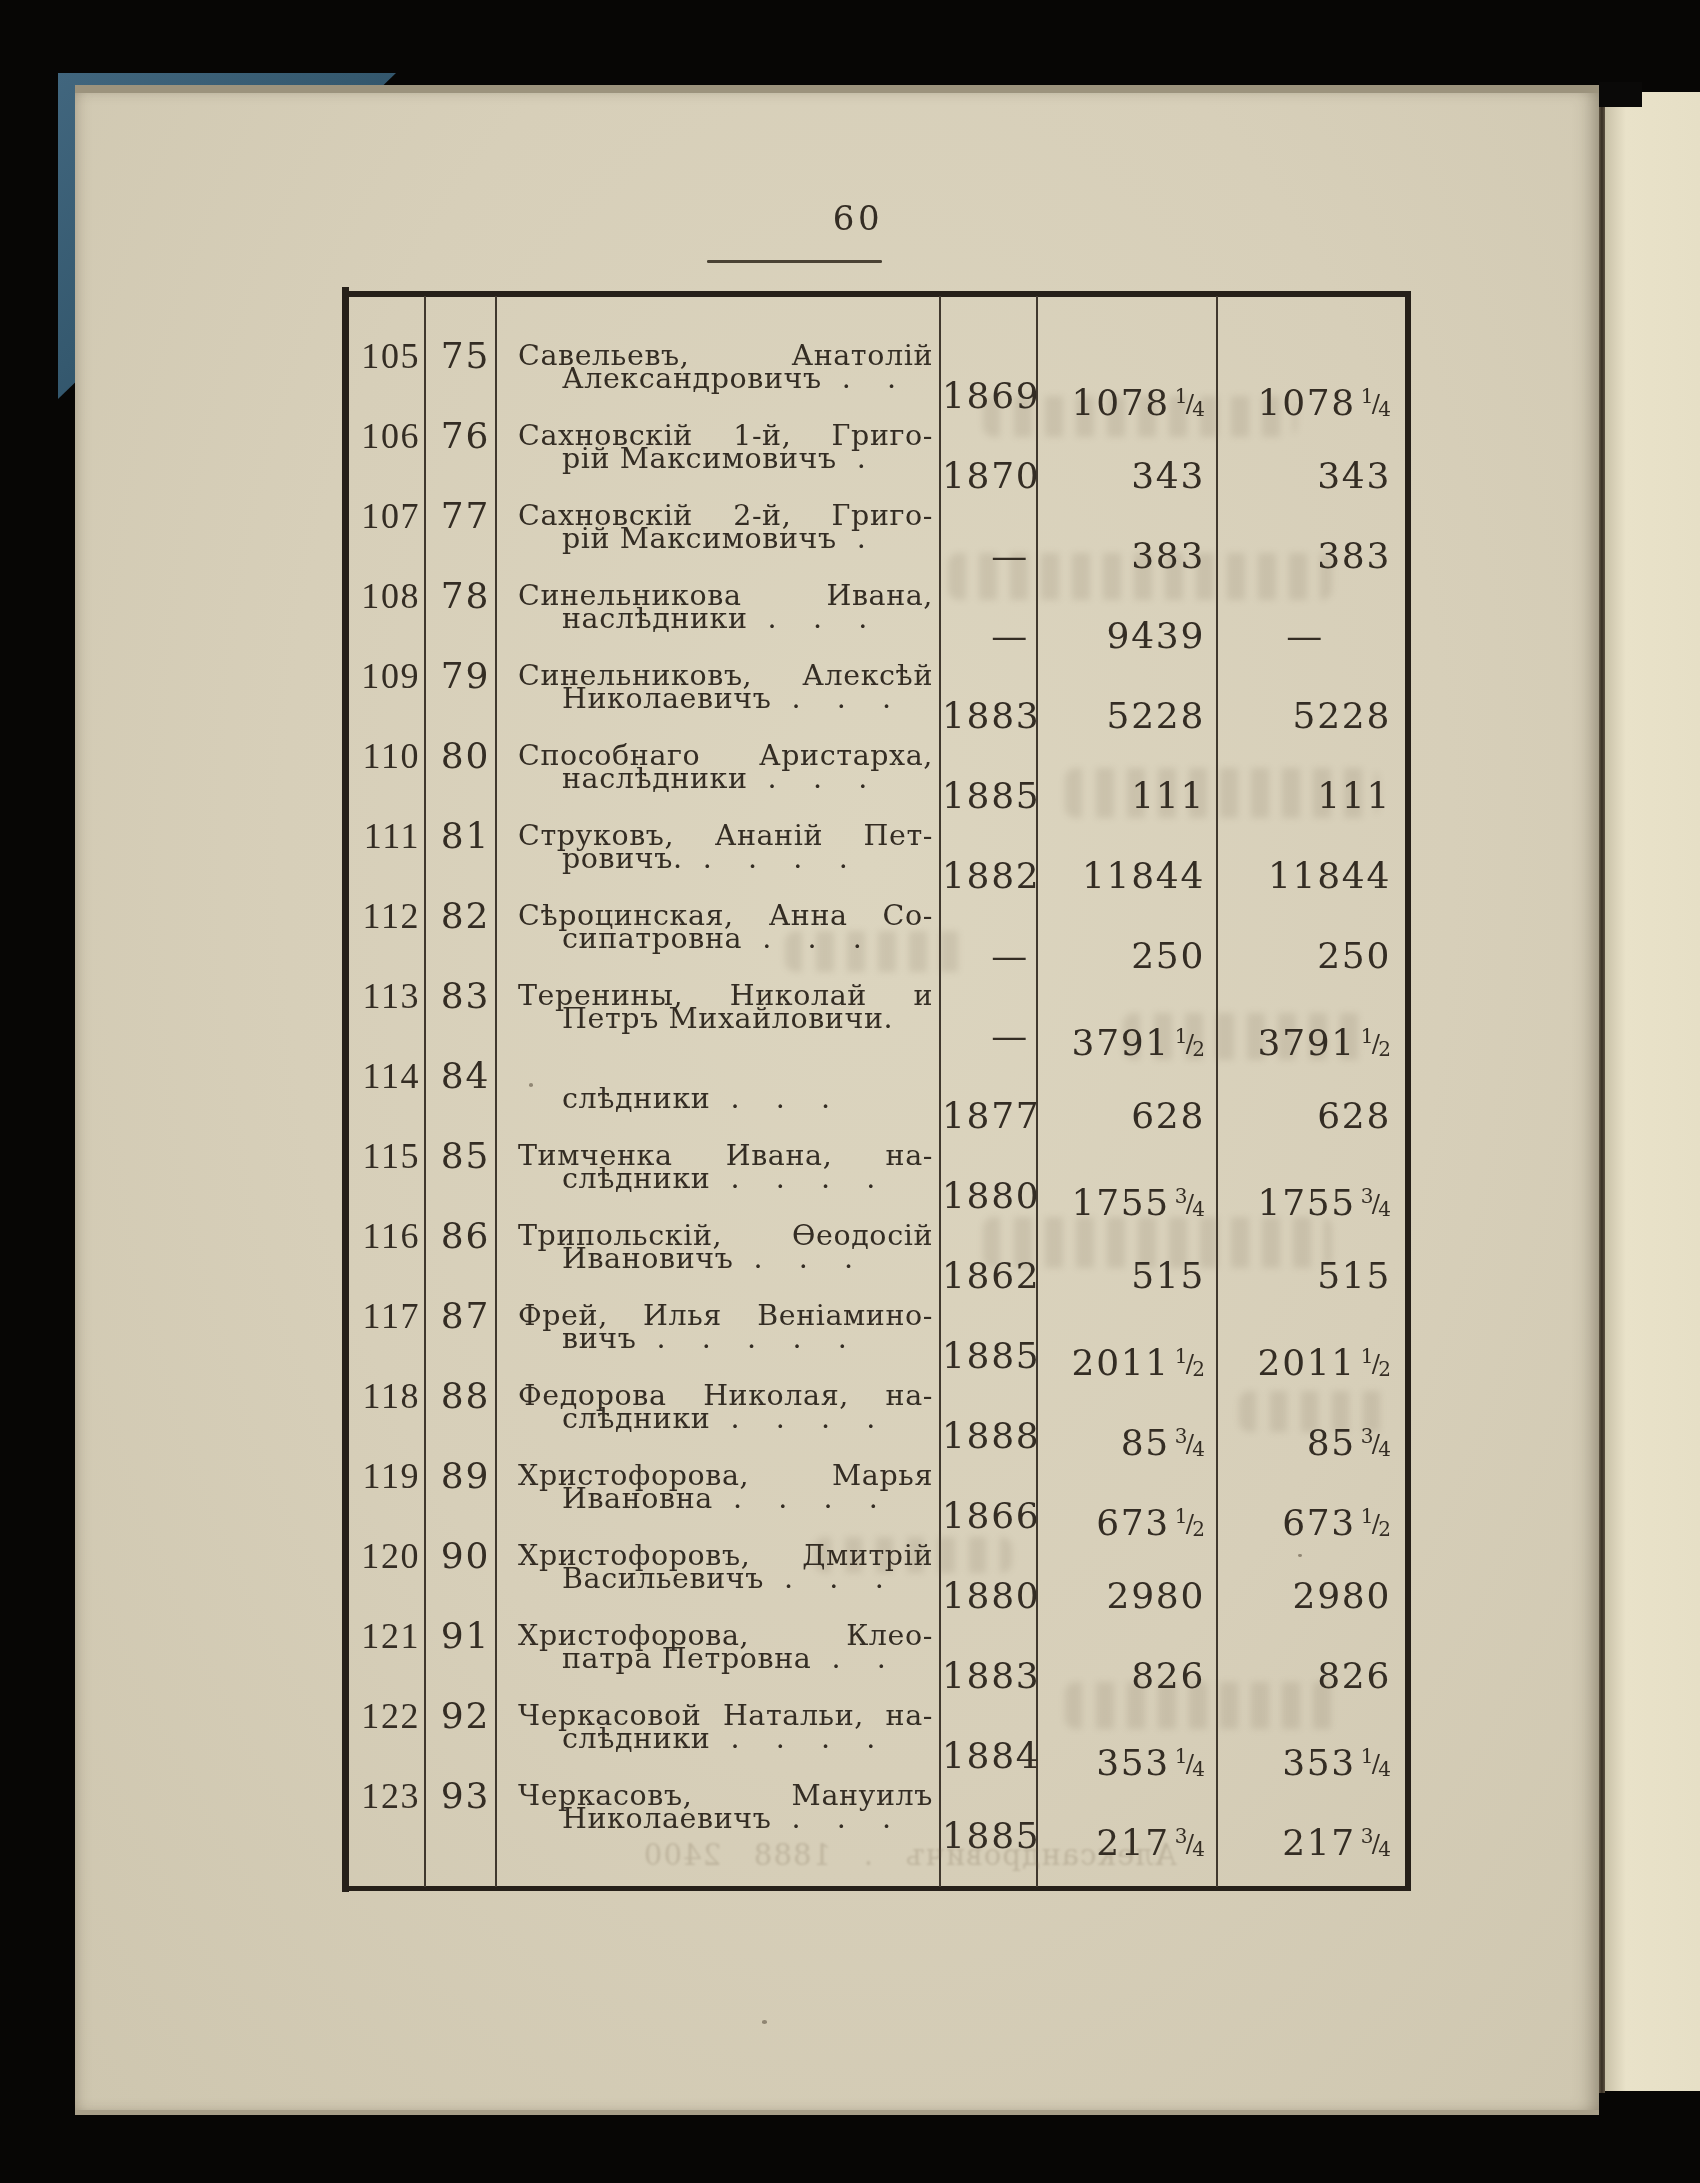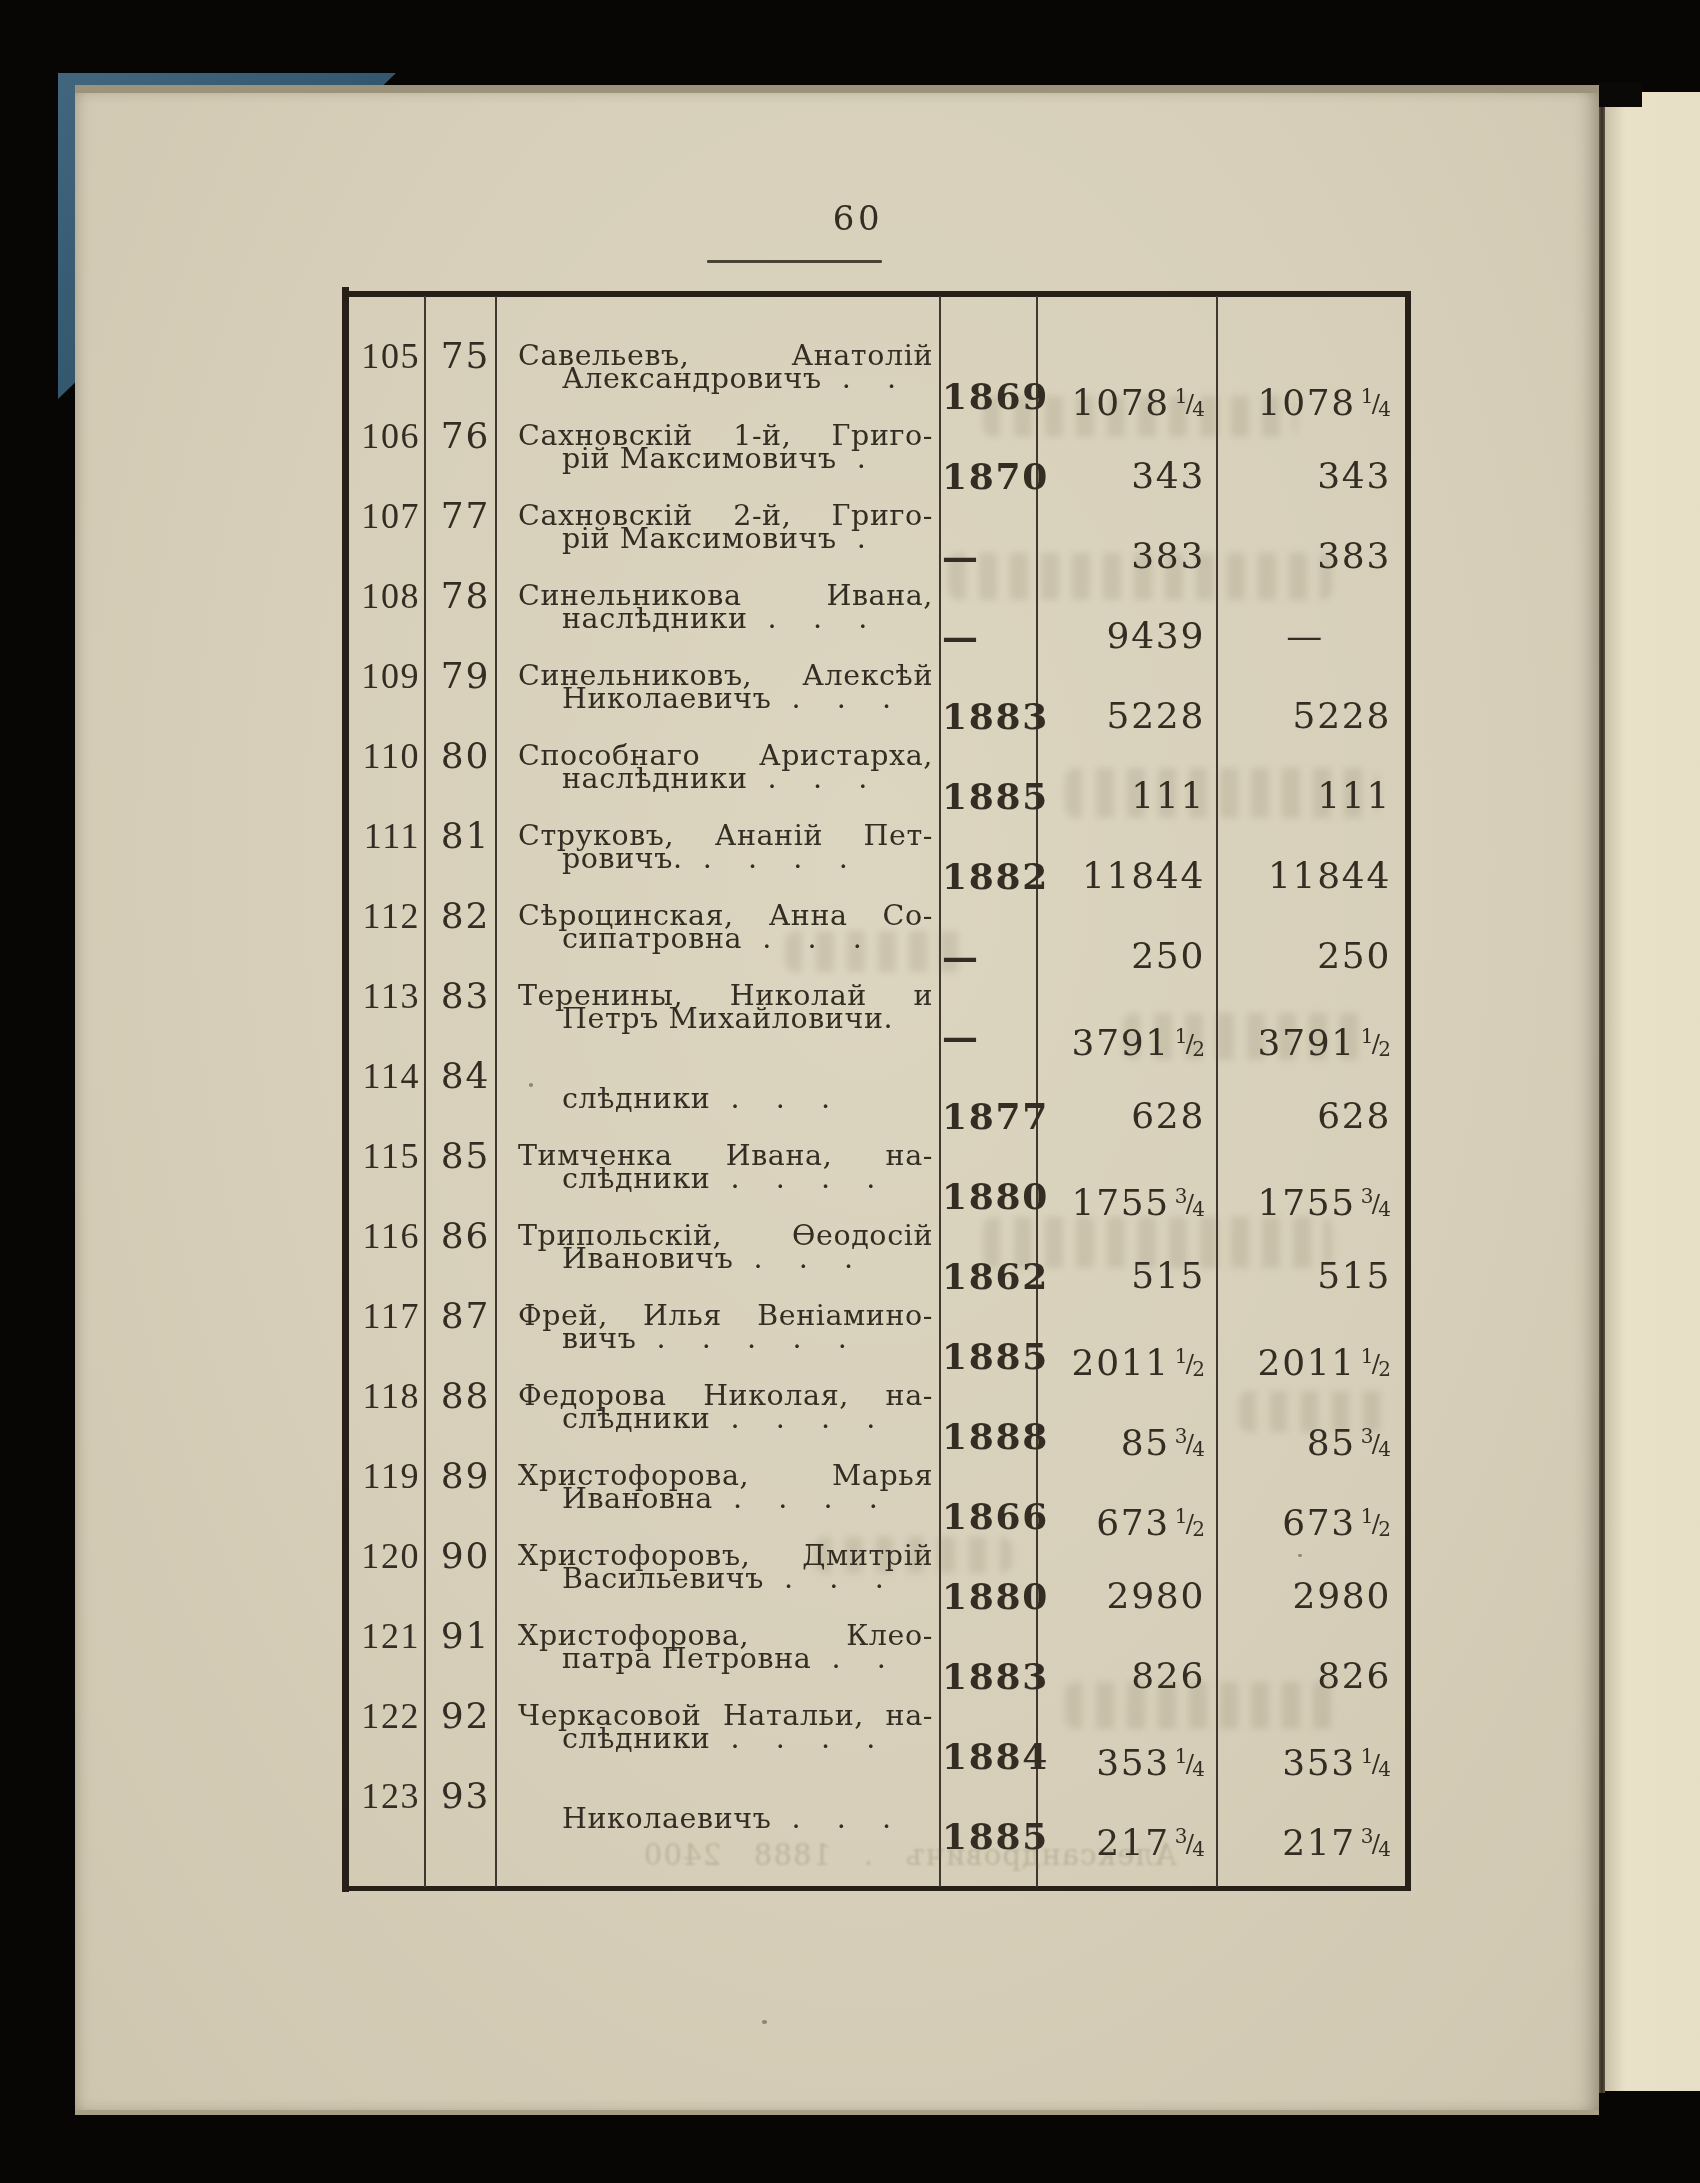--- a/index.html
+++ b/index.html
@@ -45,21 +45,21 @@
   
   .rows{position:absolute;left:270px;top:243px;width:1060px;color:var(--ink,#342d24);}
   .entry{position:relative;height:80px;}
   .cell{position:absolute;line-height:40px;white-space:nowrap;}
   .num{font-size:36px;letter-spacing:1.7px;}
   .nm {font-size:28.5px;letter-spacing:0.6px;}
   .c-n1{left:2.3px;top:0;width:73px;text-align:right;font-family:Liberation Serif, serif;}
   .c-n2{left:82px;top:0;width:63px;text-align:right;}
   .c-name1{left:173px;top:0;width:415px;text-align:justify;text-align-last:justify;white-space:normal;}
   .c-name2{left:217px;top:23px;}
-  .c-year{left:597px;top:40px;width:87px;text-align:left;font-weight:bold;}
+  .c-year{left:597px;top:40px;width:87px;text-align:right;}
   .c-v1{left:693px;top:40px;width:167px;text-align:right;}
   .c-v2{left:874px;top:40px;width:172px;text-align:right;}
   .c-v1.dash,.c-v2.dash{text-align:center;}
   .dots{margin-left:20px;word-spacing:26px;}
   .fr{margin-left:4.7px;letter-spacing:0;}
   .fr .n{font-size:20px;vertical-align:11.6px;}
   .fr .s{font-size:24.5px;vertical-align:2.3px;margin:0 -1.7px;}
   .fr .d{font-size:20px;vertical-align:-1.2px;}
 
   
@@ -286,20 +286,21 @@
     <div class="cell nm c-name1">Черкасовой Натальи, на-</div>
     <div class="cell nm c-name2"><span>слѣдники</span><span class="dots">. . . .</span></div>
     <div class="cell num c-year">1884</div>
     <div class="cell num c-v1">353<span class="fr"><span class="n">1</span><span class="s">/</span><span class="d">4</span></span></div>
     <div class="cell num c-v2">353<span class="fr"><span class="n">1</span><span class="s">/</span><span class="d">4</span></span></div>
   </div>
 
   <div class="entry">
     <div class="cell num c-n1">123</div>
     <div class="cell num c-n2">93</div>
+    <div class="cell nm c-name1">Черкасовъ, Мануилъ</div>
     <div class="cell nm c-name2"><span>Николаевичъ</span><span class="dots">. . .</span></div>
     <div class="cell num c-year">1885</div>
     <div class="cell num c-v1">217<span class="fr"><span class="n">3</span><span class="s">/</span><span class="d">4</span></span></div>
     <div class="cell num c-v2">217<span class="fr"><span class="n">3</span><span class="s">/</span><span class="d">4</span></span></div>
   </div>
 </div>
   </div>
 </div>
 
 

